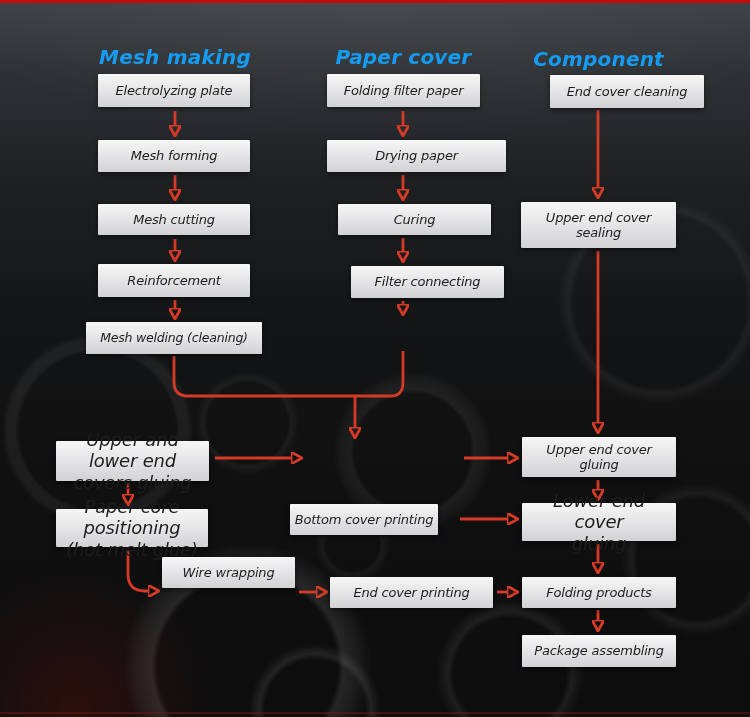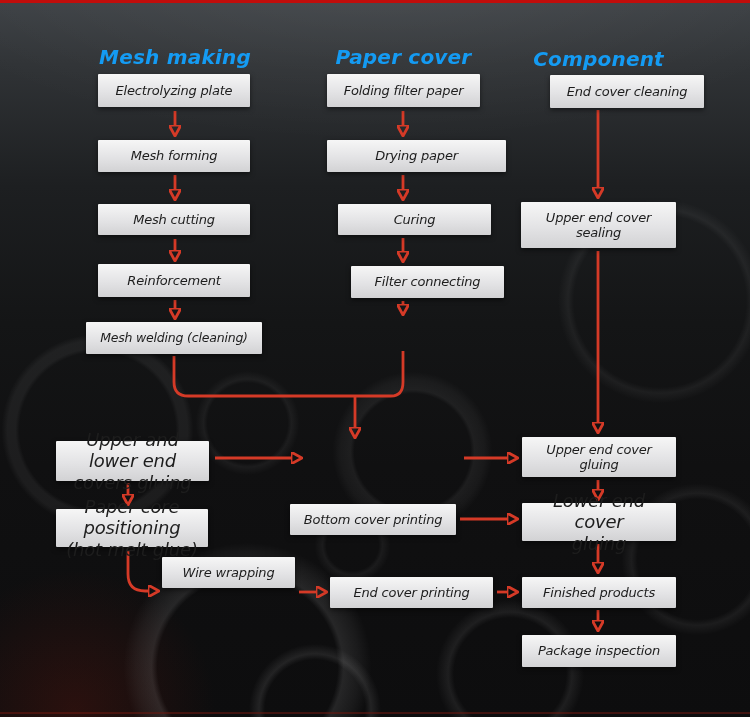--- a/index.html
+++ b/index.html
@@ -107,20 +107,20 @@
   <div class="node one" style="left:522px;top:75px;width:154px;height:33px;margin-left:28px;">End cover cleaning</div>
   <div class="node" style="left:521px;top:202px;width:155px;height:46px;">Upper end cover
 sealing</div>
 
   <div class="node small" style="left:56px;top:441px;width:153px;height:40px;">Upper and lower end
 covers gluing</div>
   <div class="node" style="left:522px;top:437px;width:154px;height:40px;">Upper end cover
 gluing</div>
   <div class="node small" style="left:56px;top:509px;width:152px;height:38px;">Paper core positioning
 (hot melt glue)</div>
-  <div class="node one" style="left:290px;top:504px;width:166px;height:31px;">Bottom cover printing</div>
+  <div class="node one" style="left:290px;top:504px;width:148px;height:31px;">Bottom cover printing</div>
   <div class="node small" style="left:522px;top:503px;width:154px;height:38px;">Lower end cover
 gluing</div>
   <div class="node one" style="left:162px;top:557px;width:133px;height:31px;">Wire wrapping</div>
   <div class="node one" style="left:330px;top:577px;width:163px;height:31px;">End cover printing</div>
-  <div class="node one" style="left:522px;top:577px;width:154px;height:31px;">Finished products</div>
-  <div class="node one" style="left:522px;top:635px;width:154px;height:32px;">Package inspection</div>
+  <div class="node one" style="left:522px;top:577px;width:154px;height:31px;">Folding products</div>
+  <div class="node one" style="left:522px;top:635px;width:154px;height:32px;">Package assembling</div>
 </div>
 
 </body></html>

